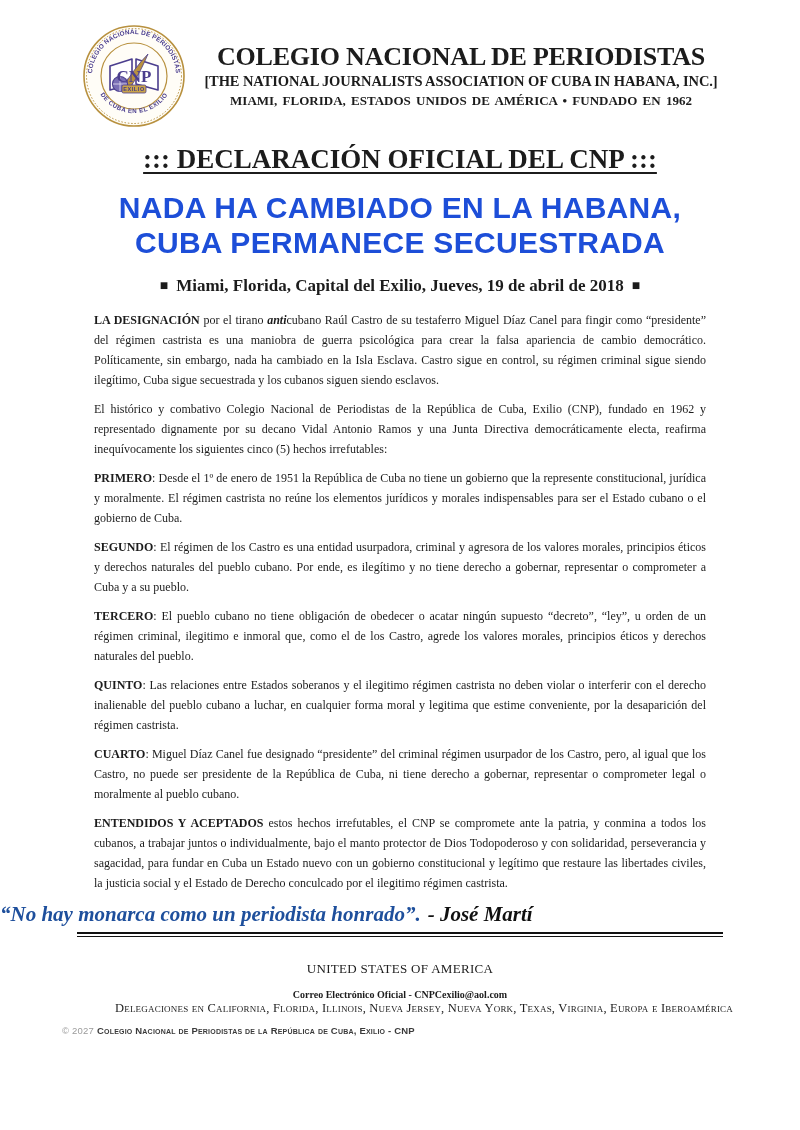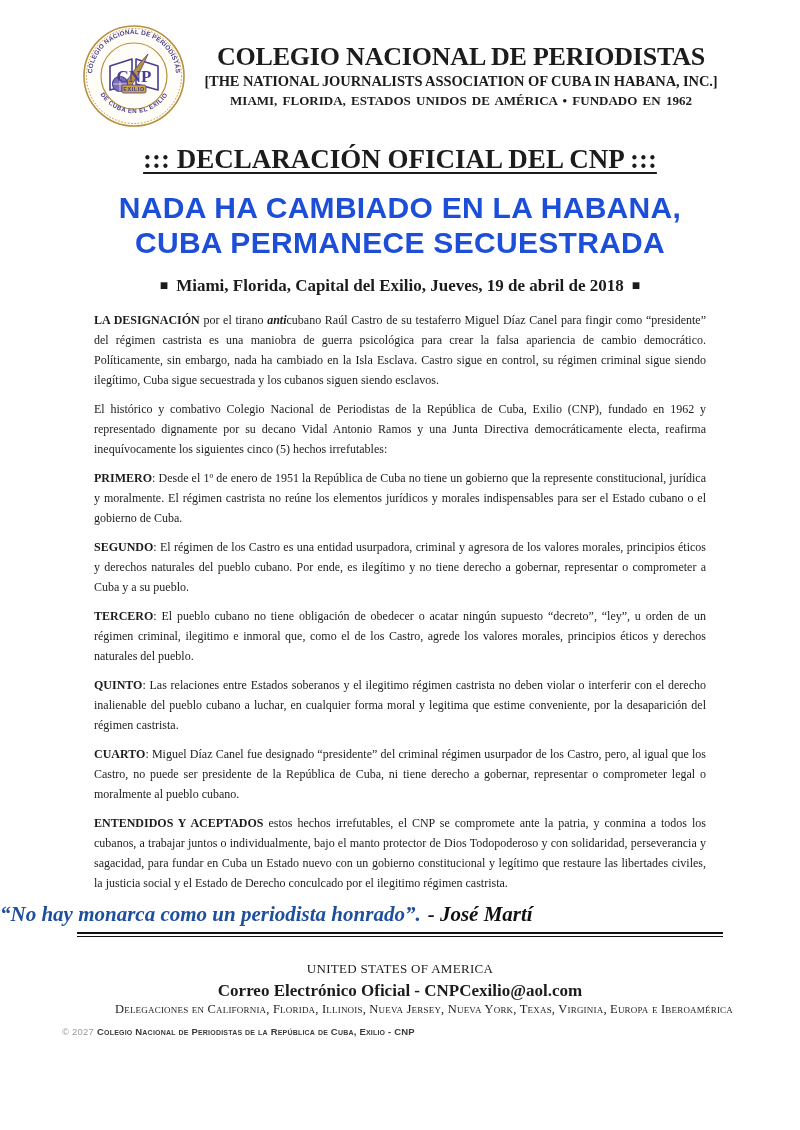--- a/index.html
+++ b/index.html
@@ -34,21 +34,21 @@
   .quote{text-align:left;margin-top:9px;font-size:21px;font-weight:bold;font-style:italic;white-space:nowrap;}
   .q-blue{color:#1e4f9c;}
   .q-attr{color:#101010;margin-left:7px;}
   .rule{width:646px;margin:5px auto 0;height:2.5px;border-top:2.5px solid #111;border-bottom:1.5px solid #111;}
 
   
   .pagefooter{margin-top:24px;text-align:center;}
   .addr{font-variant:small-caps;font-weight:bold;font-size:16px;letter-spacing:0.3px;}
   .dia{margin:0 7px;font-size:14px;font-style:normal;}
   .country{font-size:13px;margin-top:1px;letter-spacing:0.3px;}
-  .email{font-size:17px;font-weight:bold;margin-top:4px;}
+  .email{font-size:10px;font-weight:bold;margin-top:12px;}
   .deleg{font-variant:small-caps;font-size:12.5px;margin-top:1px;letter-spacing:0.2px;padding-left:48px;}
   .copy{text-align:left;margin:9px 0 0 62px;font-family:"Liberation Sans",sans-serif;
         font-size:9.5px;font-weight:bold;font-variant:small-caps;letter-spacing:0.2px;}
   .c1{color:#9b9b9b;font-weight:normal;margin-right:3px;}
   .c2{color:#3a3a3a;}
 </style>
 </head>
 <body>
 
 <div class="page">

